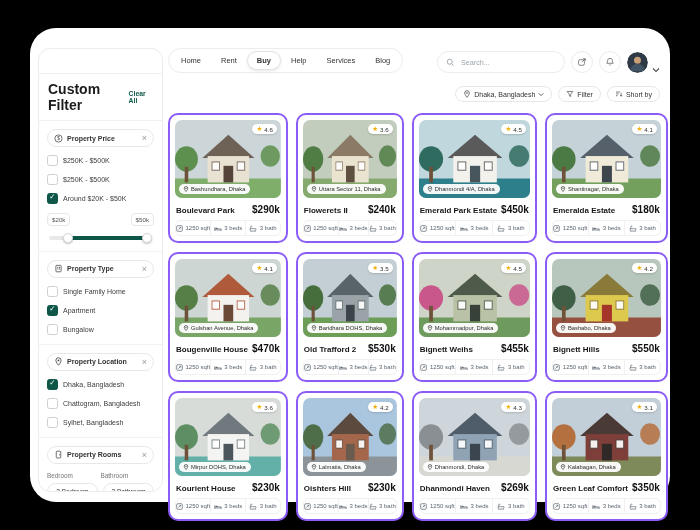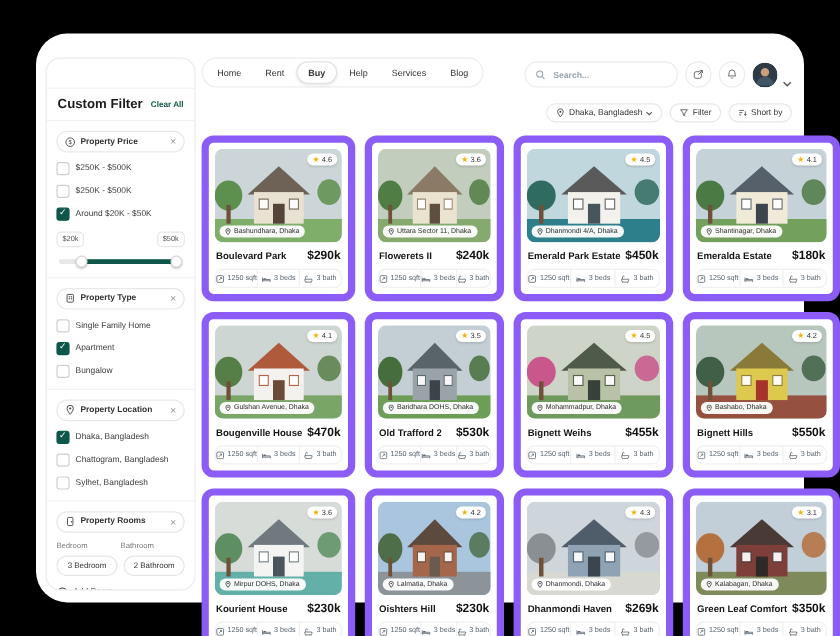--- a/index.html
+++ b/index.html
@@ -6,21 +6,21 @@
   .stage{position:relative;width:700px;height:530px;background:#000;overflow:hidden;
          font-family:"Liberation Sans",sans-serif;-webkit-font-smoothing:antialiased;}
   .window{position:absolute;left:30px;top:28px;width:640px;height:474px;background:#fff;
           border-radius:26px;box-shadow:0 10px 40px rgba(0,0,0,.5);}
   
   .sidebar{position:absolute;left:8px;top:20px;width:123px;height:442px;background:#fff;
            border:1px solid #ececec;border-radius:12px;overflow:hidden;}
   .side-top{height:24px;border-bottom:1px solid #f1f1f1;}
   .side-header{display:flex;align-items:center;justify-content:space-between;
                padding:7px 9px;border-bottom:1px solid #f1f1f1;}
-  .side-title{font-size:11px;font-weight:bold;color:#1b1b1b;}
+  .side-title{font-size:14px;font-weight:bold;color:#1b1b1b;}
   .clear-all{font-size:6.8px;color:#0e5748;font-weight:bold;cursor:pointer;}
   .section{padding:8px 8px 9px;border-bottom:1px solid #f2f2f2;}
   .section:last-child{border-bottom:none;}
   .sec-head{display:flex;align-items:center;gap:4px;border:1px solid #e8e8e8;border-radius:999px;
             padding:3.5px 6px;}
   .sec-head .ic{width:9px;height:9px;display:inline-flex;flex:0 0 auto;}
   .sec-title{font-size:7px;color:#333;font-weight:bold;flex:1;}
   .sec-close{font-size:9px;color:#9a9a9a;line-height:6px;cursor:pointer;}
   .opt{display:flex;align-items:center;gap:5px;margin-top:8px;}
   .cb{width:9px;height:9px;border:1px solid #cfcfcf;border-radius:2.5px;background:#fff;
@@ -44,34 +44,34 @@
   
   .main{position:absolute;left:138px;top:0;right:10px;bottom:0;padding-top:20px;}
   .topbar{display:flex;align-items:flex-end;}
   .nav-pills{display:inline-flex;align-items:center;border:1px solid #ececec;border-radius:999px;
              padding:2px;background:#fff;}
   .nav-item{font-size:7.5px;color:#333;padding:4px 9px;border-radius:999px;cursor:pointer;border:1px solid transparent;}
   .nav-item.active{background:#fff;border-color:#e3e3e3;box-shadow:0 1px 3px rgba(0,0,0,.1);font-weight:bold;}
   .search{margin-left:auto;display:flex;align-items:center;gap:4px;border:1px solid #ececec;
           border-radius:999px;height:20px;width:110px;padding:0 8px;}
   .search input{border:none;outline:none;font-size:7.2px;color:#8a95a0;width:100%;background:transparent;
-                font-family:"Liberation Sans",sans-serif;font-weight:bold;}
+                font-family:"Liberation Sans",sans-serif;}
   .search input::placeholder{color:#9aa4ad;}
   .icon-btn{width:20px;height:20px;border:1px solid #ececec;border-radius:50%;display:flex;
             align-items:center;justify-content:center;margin-left:6px;cursor:pointer;background:#fff;}
   .avatar{width:21px;height:21px;border-radius:50%;overflow:hidden;margin-left:6px;cursor:pointer;flex:0 0 auto;}
   .caret{margin-left:4px;cursor:pointer;display:flex;}
   .results-row{display:flex;align-items:center;margin-top:13px;}
   .summary{font-size:7.3px;color:#333;}
   .toolbar{margin-left:auto;display:flex;gap:6px;}
   .tool-pill{display:flex;align-items:center;gap:3px;border:1px solid #e7e7e7;border-radius:999px;
              padding:3px 7px;font-size:7px;color:#333;cursor:pointer;background:#fff;}
   
   .grid{margin-top:11px;display:grid;grid-template-columns:repeat(4,1fr);gap:9px 8px;}
-  .card{background:#fff;border:6px solid #8b5cf6;border-radius:10px;padding:5px;
+  .card{background:#fff;border:2px solid #8b5cf6;border-radius:10px;padding:5px;
         box-shadow:0 1px 2px rgba(0,0,0,.03);}
   .card-img{position:relative;height:78px;border-radius:7px;overflow:hidden;}
   .card-img svg.house{position:absolute;inset:0;width:100%;height:100%;}
   .rating{position:absolute;top:4px;right:4px;background:#fff;border-radius:999px;padding:1px 4px;
           font-size:6.2px;color:#333;display:flex;align-items:center;gap:2px;box-shadow:0 1px 2px rgba(0,0,0,.15);}
   .rating .star{color:#f1b20c;font-size:6.5px;}
   .loc-chip{position:absolute;left:4px;bottom:4px;background:rgba(255,255,255,.94);border-radius:999px;
             padding:2px 5px 2px 4px;font-size:5.8px;color:#2d2d2d;display:flex;align-items:center;gap:2px;
             max-width:92%;white-space:nowrap;}
   .card-row1{display:flex;align-items:baseline;justify-content:space-between;margin-top:6px;padding:0 1px;}

